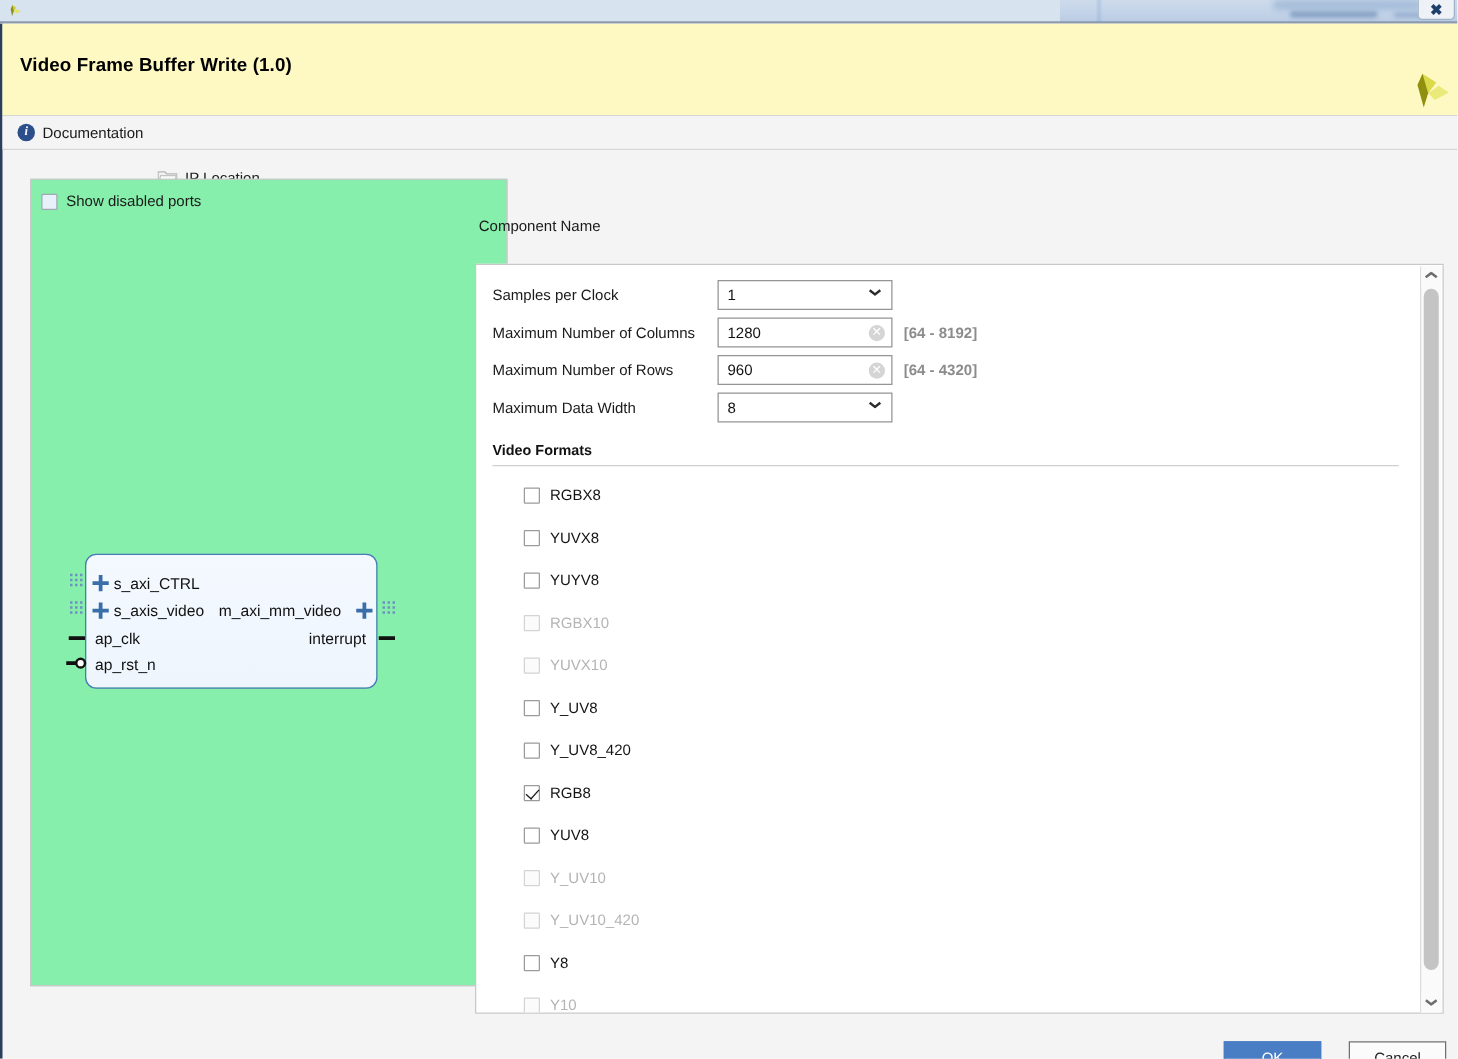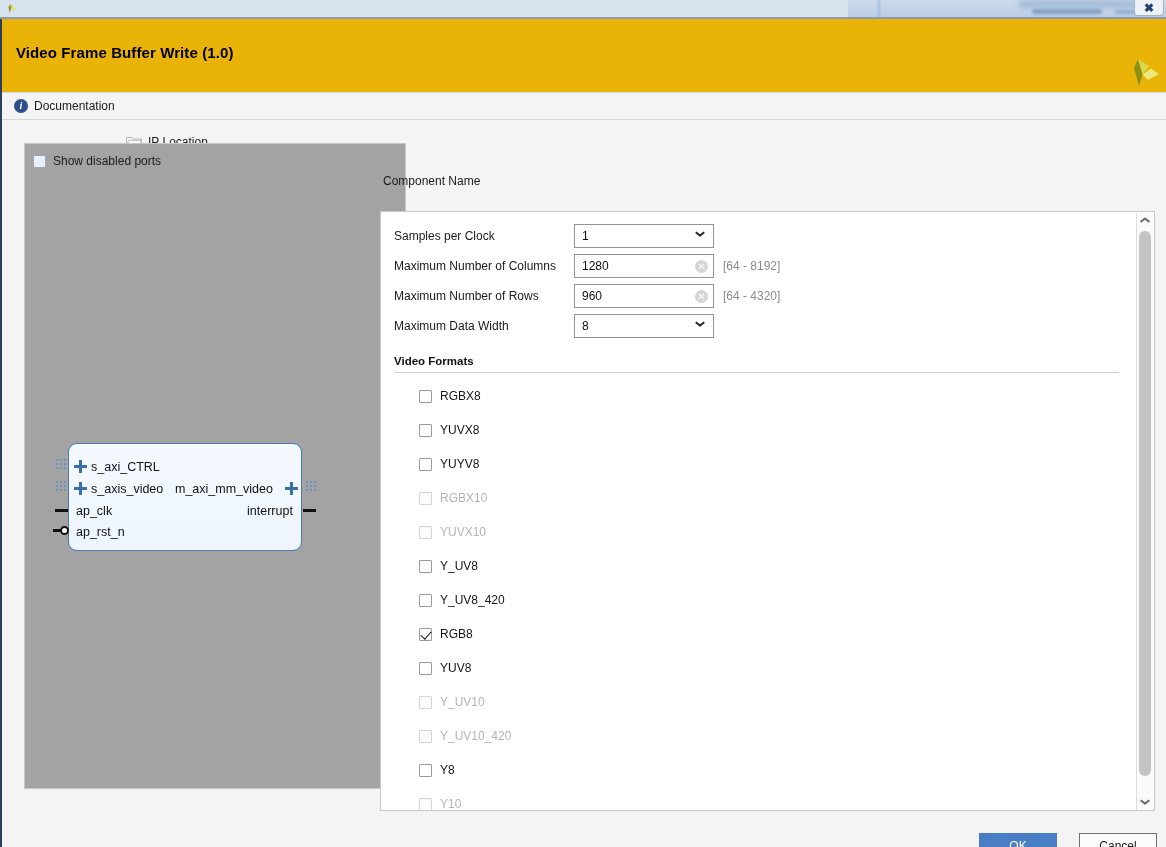--- a/index.html
+++ b/index.html
@@ -100,21 +100,21 @@
     position: absolute; left: 0; top: 19px;
     width: 1166px; height: 828px;
     background: #f4f4f4;
     border-left: 2px solid #2b3f5c;
   }
 
   
   .header {
     position: absolute; left: 0; top: 0;
     width: 1164px; height: 73px;
-    background: #eab308;
+    background: #fef9c3;
   }
   .header-title {
     position: absolute; left: 14px; top: 25px;
     font-size: 15px; font-weight: bold; color: #000000;
     letter-spacing: .1px;
   }
   .logo {
     position: absolute; left: 1120px; top: 36px;
     width: 38px; height: 38px;
   }
@@ -156,21 +156,21 @@
   .toolbar-sep {
     position: absolute; left: 0; top: 100px;
     width: 1164px; height: 1px;
     background: #d6d6d6;
   }
 
   
   .left-panel {
     position: absolute; left: 22px; top: 124px;
     width: 382px; height: 646px;
-    background: #a3a3a3;
+    background: #86efac;
     border: 1px solid #c8c8c8;
     box-sizing: border-box;
   }
   .show-ports-row {
     position: absolute; left: 8px; top: 10px;
     display: flex; align-items: center; gap: 7px;
   }
   .cb-ports {
     width: 13px; height: 13px;
     border: 1px solid #a0a8b4;
@@ -321,21 +321,21 @@
     border-radius: 50%;
     background: #d5d5d5;
     color: #ffffff;
     font-size: 10px; line-height: 13px;
     text-align: center;
     font-family: "Liberation Sans", sans-serif;
   }
   .range {
     margin-left: 9px;
     font-size: 12px; color: #8c8c8c;
-    line-height: 16px; white-space: nowrap;
+    line-height: 16px; white-space: nowrap; font-weight: bold;
   }
 
   .section-title {
     position: absolute; left: 13px; top: 143px;
     font-size: 11.5px; font-weight: bold; color: #111111;
   }
   .section-line {
     position: absolute; left: 13px; top: 160px;
     width: 725px; height: 1px;
     background: #cfcfcf;

